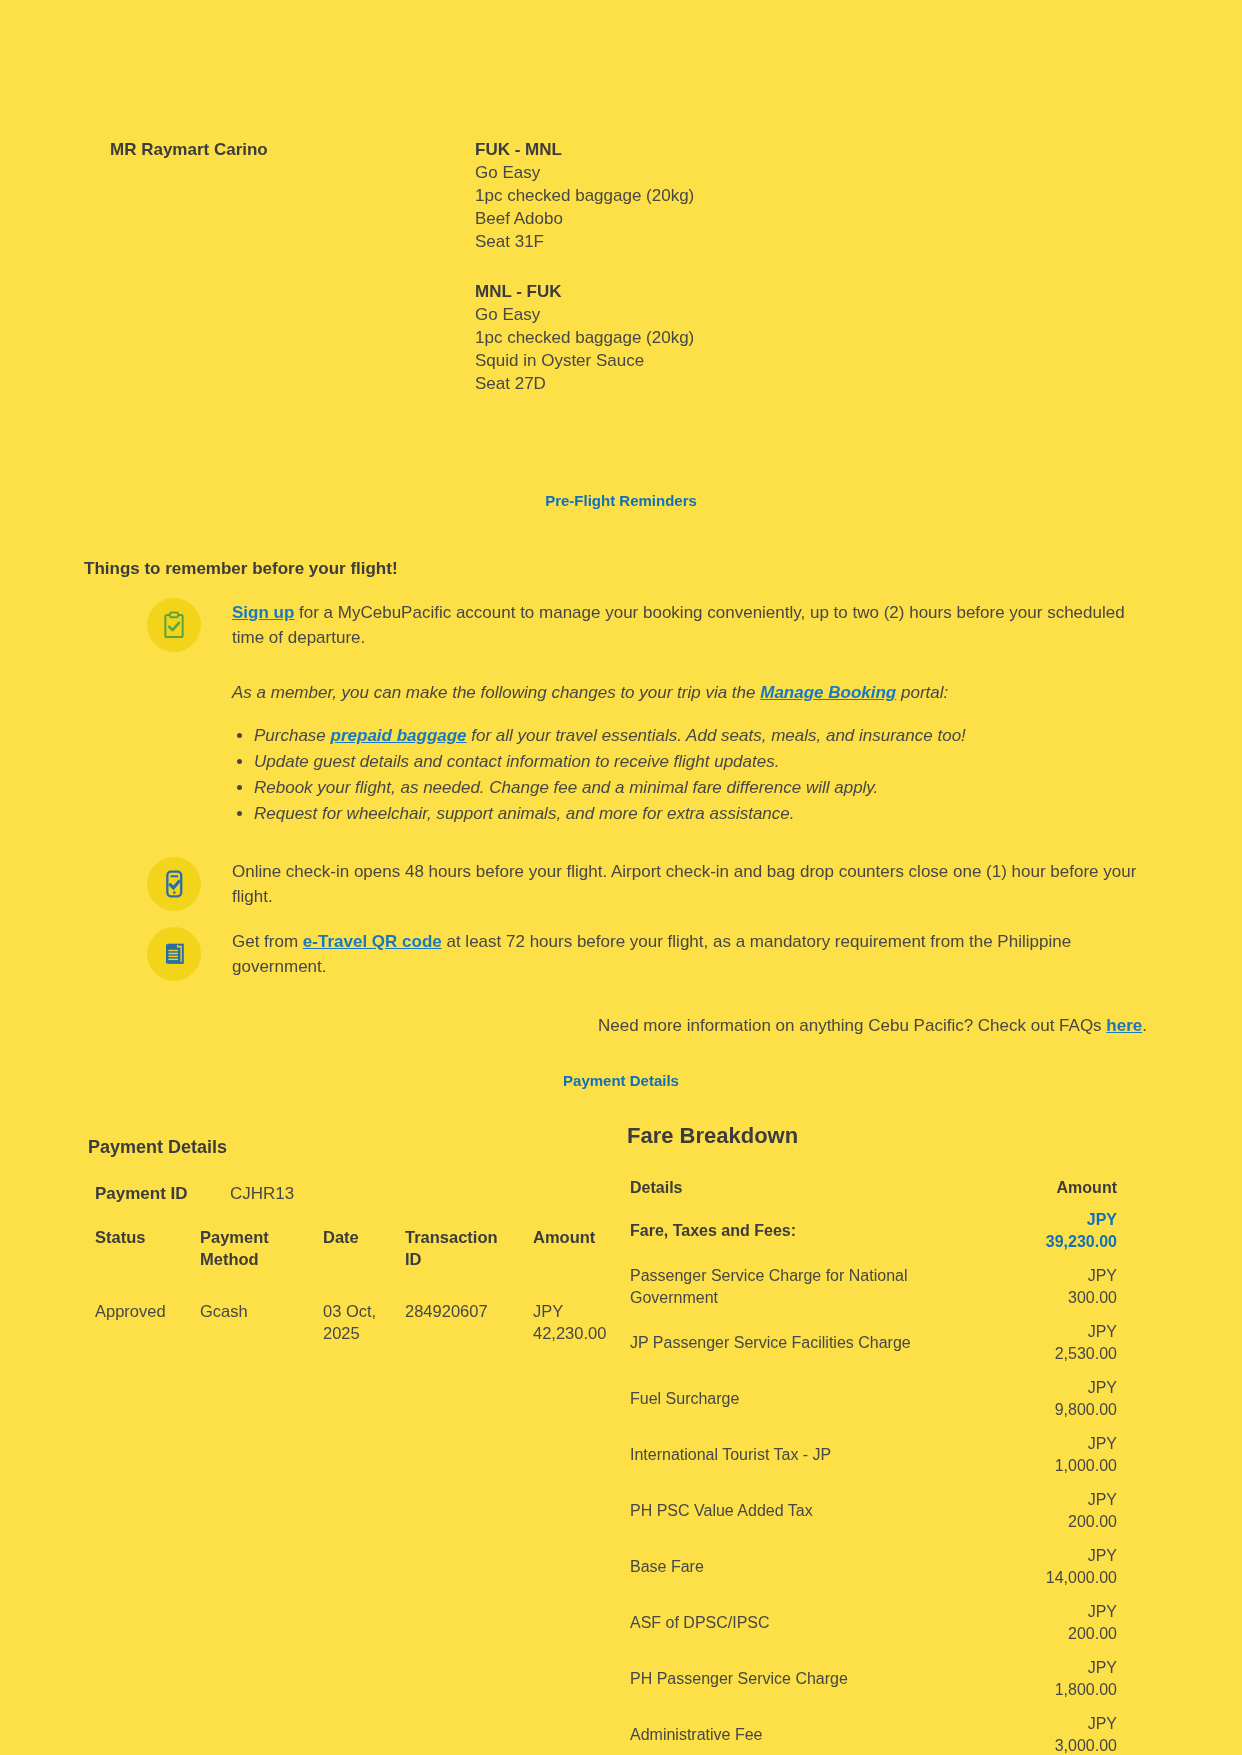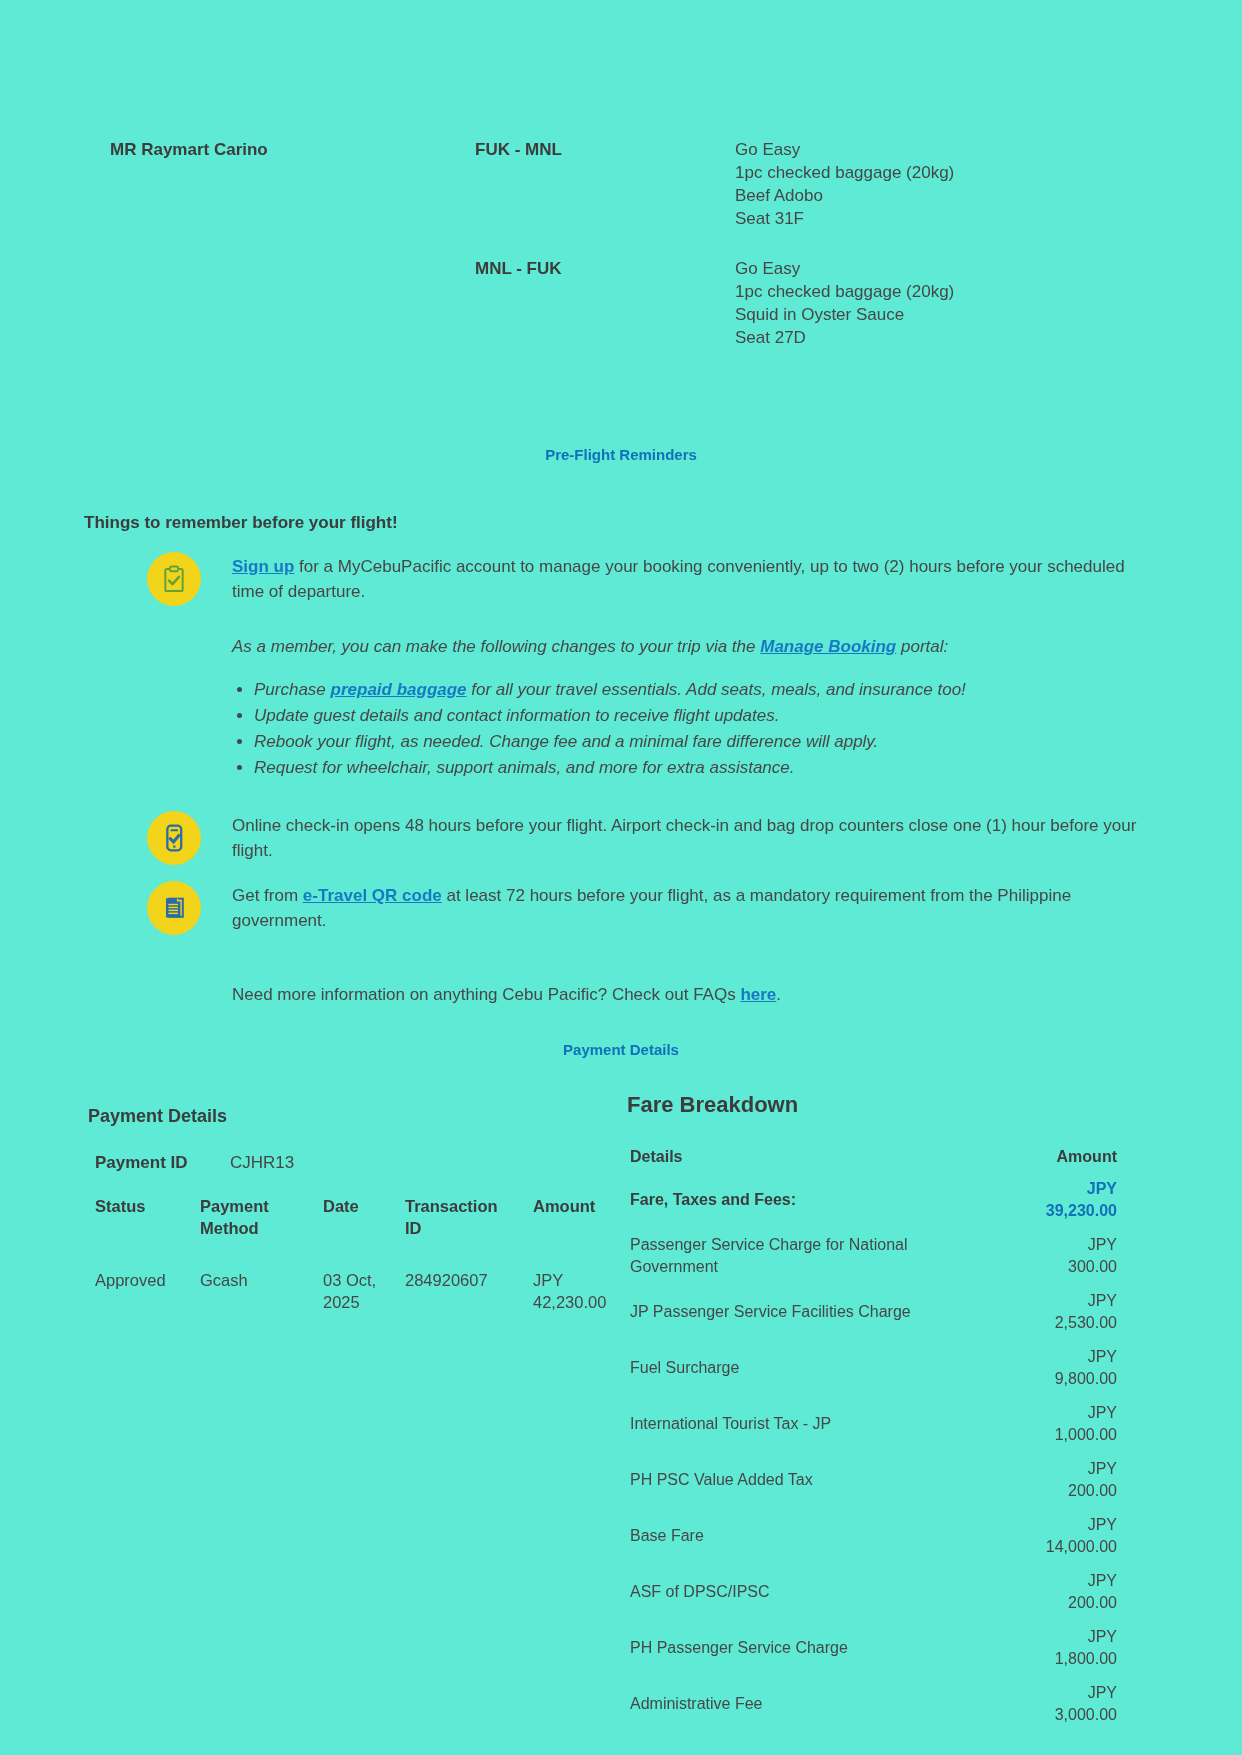--- a/index.html
+++ b/index.html
@@ -1,31 +1,31 @@
 <!DOCTYPE html>
 <html><head>
 <meta charset="utf-8">
 <style>
   html,body{margin:0;padding:0;background:#ffffff;}
   .page{
     position:relative;
     width:1242px;height:1755px;
-    background:#5eead4;
+    background:#fde047;
     font-family:"Liberation Sans","DejaVu Sans",sans-serif;
     color:#474747;
     font-size:17px;
     overflow:hidden;
     box-sizing:border-box;
     padding-top:138px;
   }
   
   .passenger{display:flex;margin-left:110px;}
   .pax-name{width:365px;font-weight:bold;color:#3c3c3c;line-height:23px;}
   .journeys{flex:1;}
-  .journey{display:flex;margin-bottom:27px;}
+  .journey{display:flex;margin-bottom:27px;flex-direction:column;}
   .route{width:260px;font-weight:bold;color:#3c3c3c;line-height:23px;}
   .details{list-style:none;margin:0;padding:0;}
   .details li{line-height:23px;}
   
   .blue-heading{
     margin:70px 0 0 0;text-align:center;
     color:#1170b8;font-size:15px;font-weight:bold;
   }
   .intro{margin:50px 0 0 84px;font-weight:bold;color:#3c3c3c;font-size:17px;}
   
@@ -38,21 +38,21 @@
     background:#f2d41a;display:flex;align-items:center;justify-content:center;
   }
   .text{width:915px;line-height:25px;}
   .text p{margin:0;}
   .item-signup{margin-top:19px;}
   .item-member{margin-top:28px;font-style:italic;}
   .bullets{margin:18px 0 0 0;padding-left:22px;}
   .bullets li{line-height:26px;}
   .item-checkin{margin-top:30px;}
   .item-etravel{margin-top:16px;}
-  .item-faq{margin-top:47px;}
+  .item-faq{margin-top:32px;text-align:right;}
   .link{color:#1779c2;font-weight:bold;text-decoration:underline;cursor:pointer;}
   
   .payment-heading{margin-top:34px;}
   .pay-cols{display:flex;align-items:flex-start;margin-top:34px;}
   .pay-left{margin-left:95px;width:535px;box-sizing:border-box;}
   .pay-right{width:487px;margin-left:0;}
   .pay-left h3{margin:14px 0 0 -7px;font-size:18px;color:#3c3c3c;}
   .pay-right h3{margin:0 0 0 -3px;font-size:22px;color:#3c3c3c;}
   .pid-row{margin-top:26px;display:flex;}
   .pid-label{width:135px;font-weight:bold;color:#3c3c3c;}

